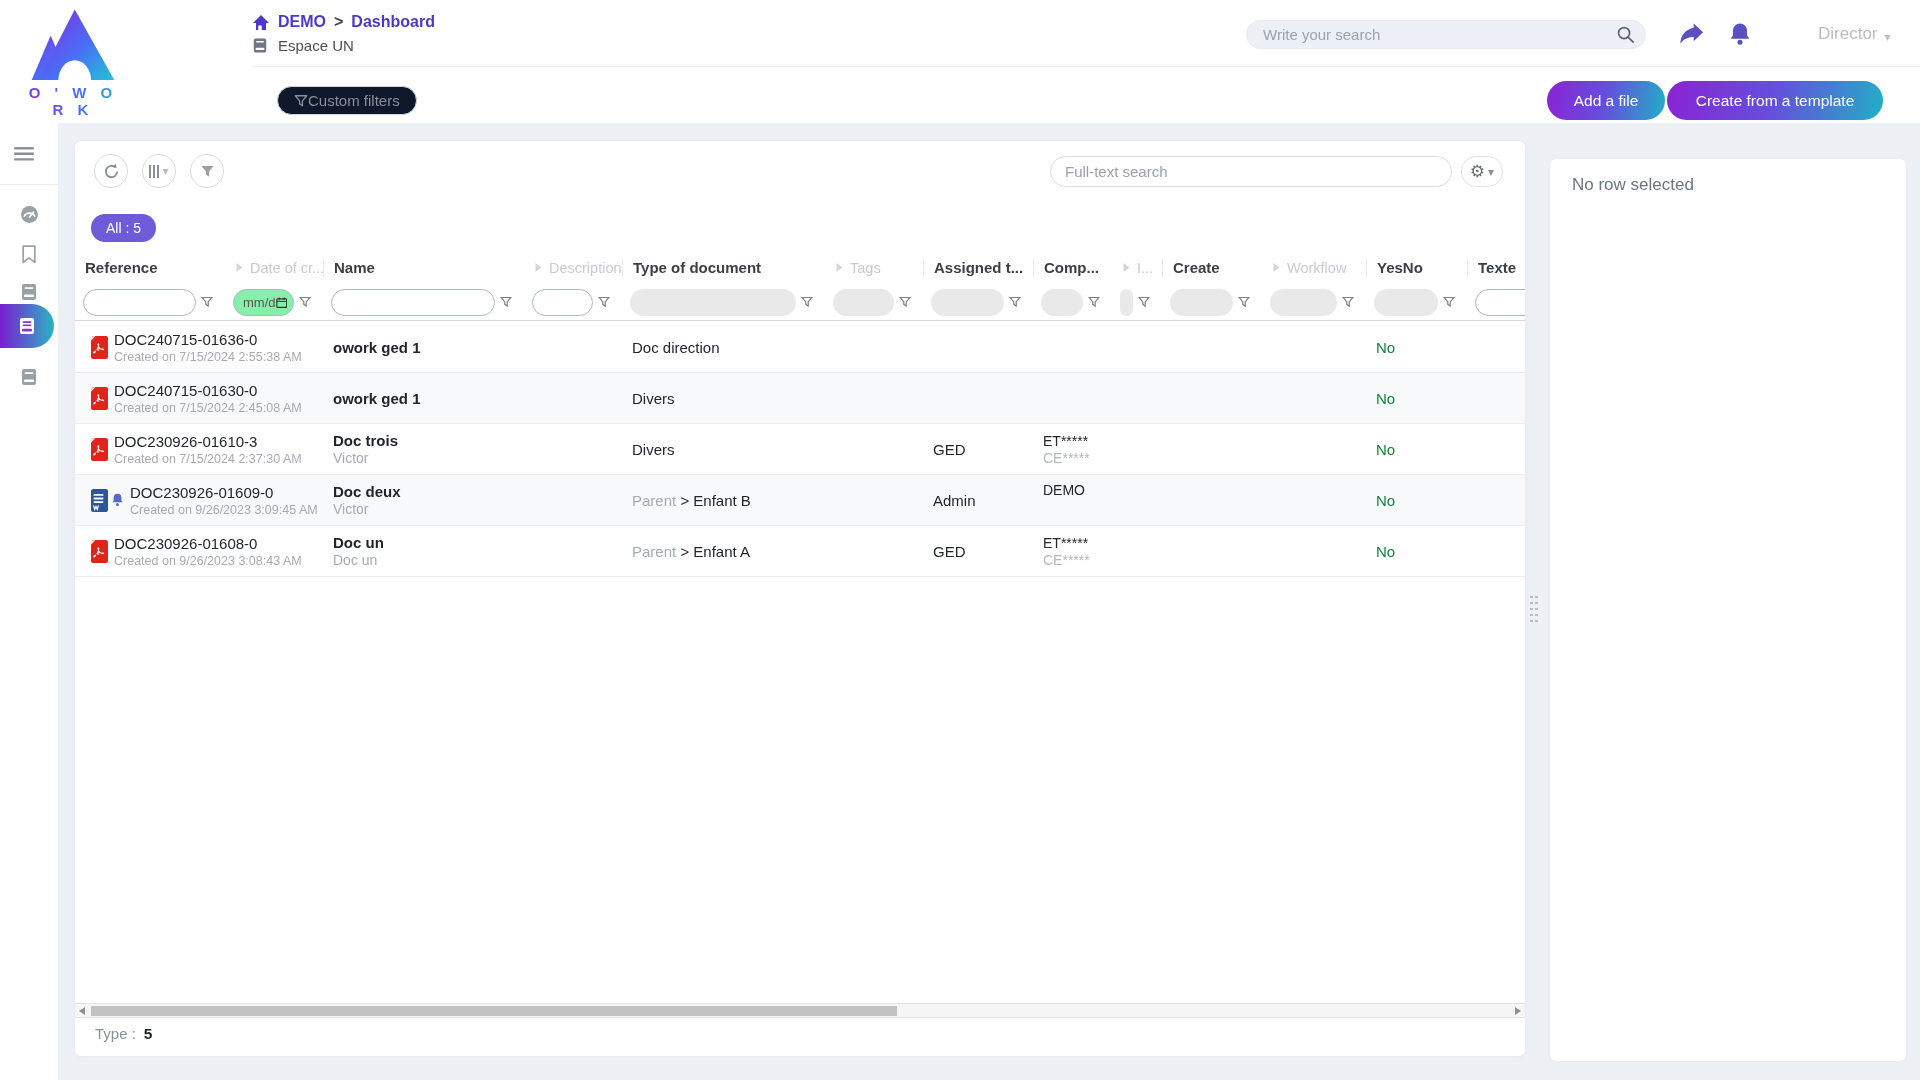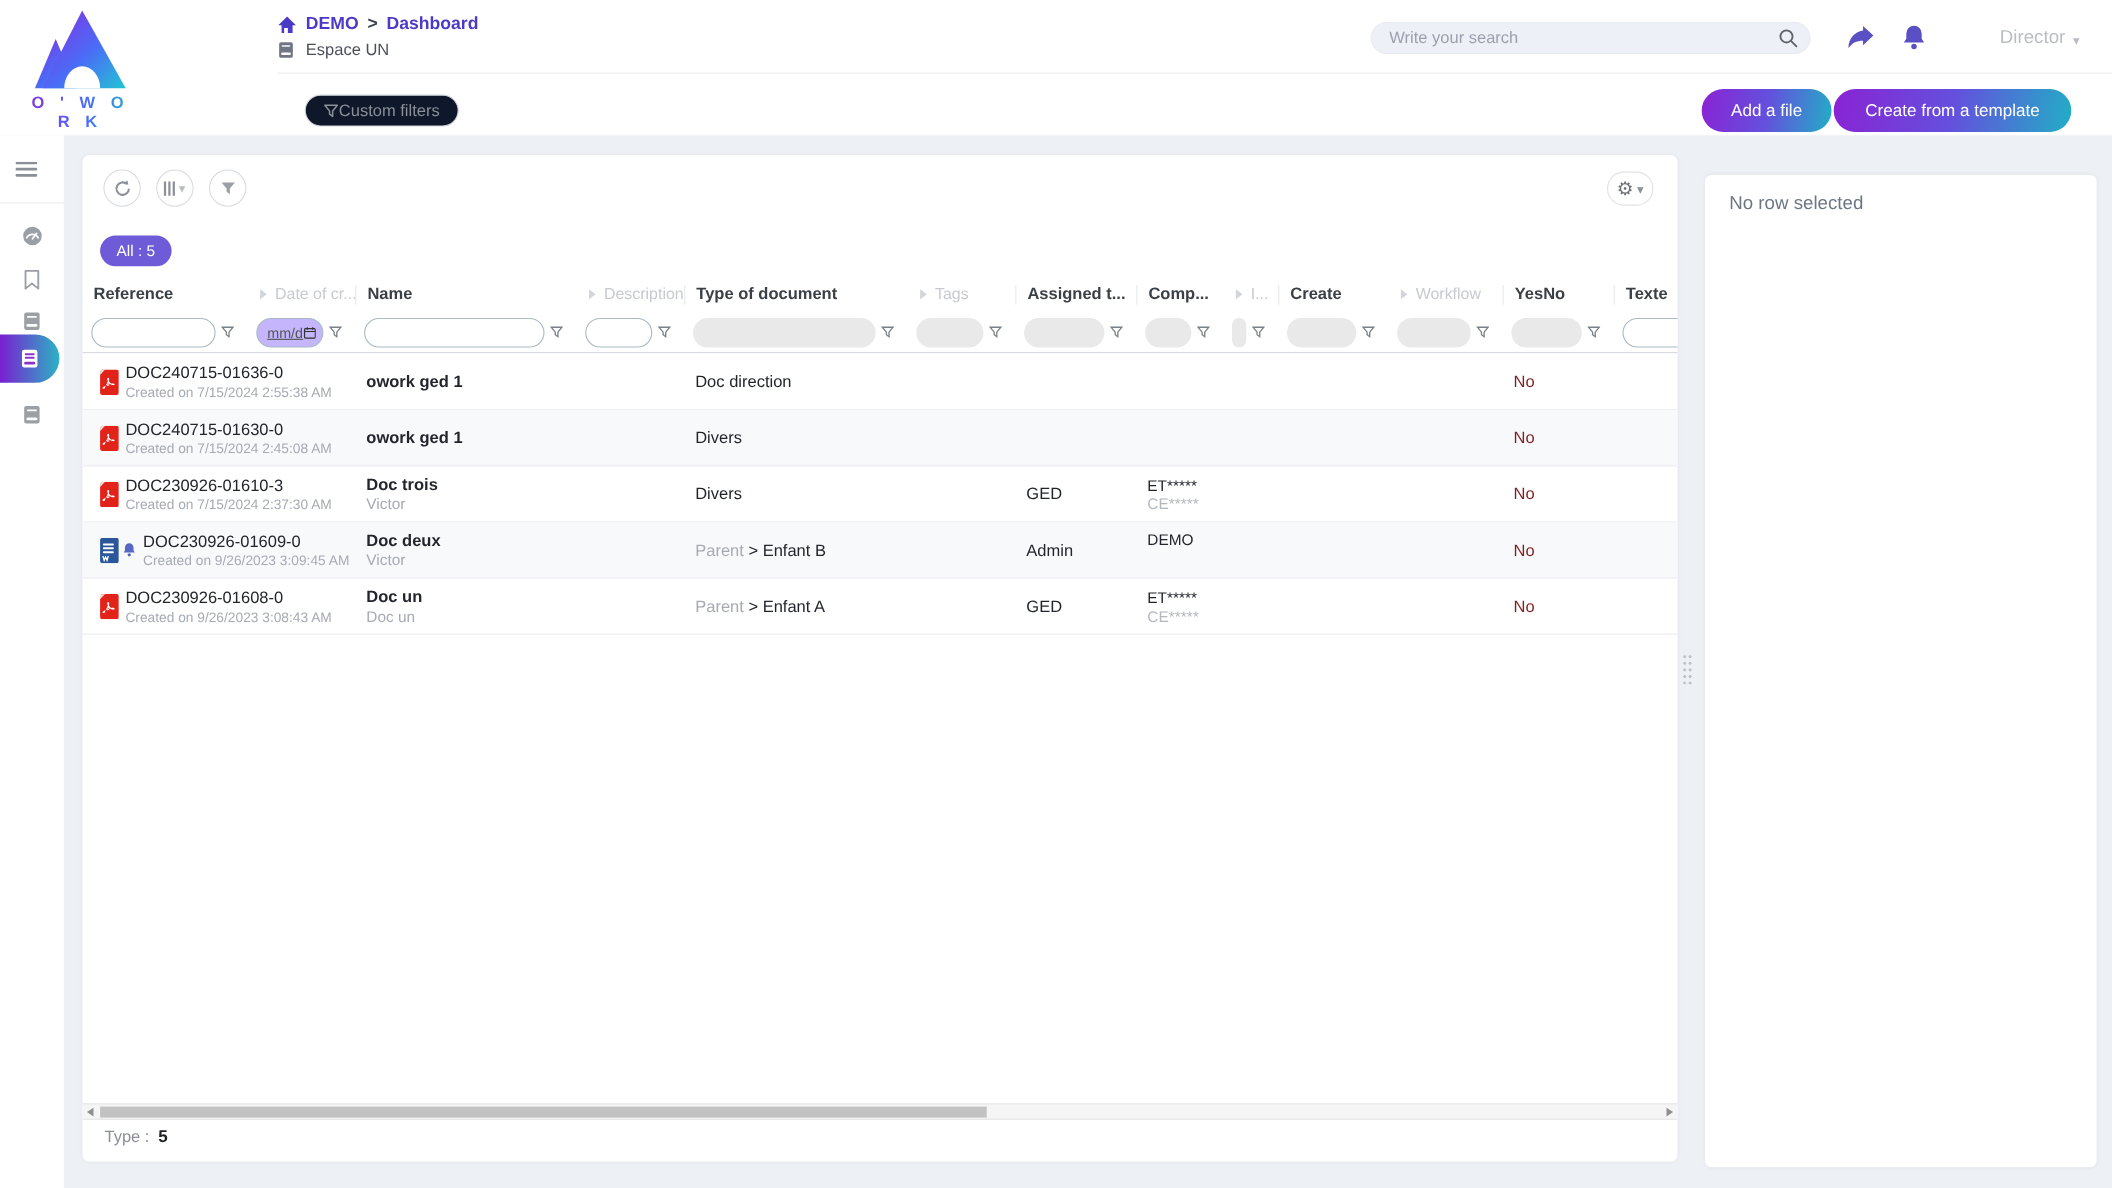--- a/index.html
+++ b/index.html
@@ -55,39 +55,39 @@
   .thead { position:absolute; left:0; top:110px; width:1200px; height:33px; align-items:center; }
   .th { display:flex; align-items:center; gap:6px; padding-left:10px; font-size:15px; font-weight:bold; color:#3b4046; height:18px; white-space:nowrap; overflow:visible; cursor:pointer; }
   .th.muted { color:#c7cad0; font-weight:normal; font-size:14.5px; }
   .th.sep { border-left:1px solid #e7e9ec; }
   .chev { flex:0 0 auto; }
 
   .frow { position:absolute; left:0; top:143px; width:1450px; height:37px; align-items:center; border-bottom:1px solid #d6d9dd; }
   .fcell { display:flex; align-items:center; gap:5px; padding:0 12px 0 8px; min-width:0; }
   .finput { flex:1; min-width:0; height:27px; border:1px solid #a9bac2; border-radius:14px; background:#fff; outline:none; padding:0 10px; font-size:13px; font-family:inherit; color:#444; }
   .fdisabled { flex:1; min-width:0; height:27px; border-radius:14px; background:#e9e9e9; }
-  .fdate { flex:1; min-width:0; height:27px; border:1px solid #a9bac2; border-radius:14px; background:#c4b5fd; display:flex; align-items:center; justify-content:space-between; padding:0 6px 0 9px; font-size:13px; color:#555; cursor:text; overflow:hidden; white-space:nowrap;text-decoration:underline; }
+  .fdate { flex:1; min-width:0; height:27px; border:1px solid #a9bac2; border-radius:14px; background:#86efac; display:flex; align-items:center; justify-content:space-between; padding:0 6px 0 9px; font-size:13px; color:#555; cursor:text; overflow:hidden; white-space:nowrap; }
   .funnel { flex:0 0 auto; }
   .fcell.ftexte .finput { min-width:86px; }
 
   .rows { position:absolute; left:0; top:181px; width:1450px; }
   .trow { height:51px; align-items:center; border-bottom:1px solid #ececee; cursor:pointer; }
   .trow.alt { background:#f8f9fb; }
   .cell { padding-left:10px; min-width:0; white-space:nowrap; }
   .cell-ref { display:flex; align-items:center; gap:6px; padding-left:14px; overflow:visible; }
   .ref-main { font-size:15px; color:#22262c; }
   .ref-sub { font-size:12.5px; color:#a6abb3; margin-top:2px; }
   .name-main { font-size:15px; font-weight:bold; color:#22262c; }
   .name-sub { font-size:14px; color:#a6abb3; margin-top:1px; }
   .type-muted { color:#a6abb3; }
   .cell-type { font-size:15px; color:#22262c; }
   .cell-assigned { font-size:15px; color:#22262c; }
   .comp-main { font-size:14px; color:#22262c; }
   .comp-sub { font-size:14px; color:#b3b7be; margin-top:1px; }
-  .cell-yesno { font-size:15px; color:#7f1d1d; }
+  .cell-yesno { font-size:15px; color:#15803d; }
   .doc-ico { flex:0 0 auto; display:flex; align-items:center; gap:3px; }
 
   .hscroll { position:absolute; left:0; top:862px; width:1450px; height:15px; background:#f5f5f5; border-top:1px solid #e4e4e4; border-bottom:1px solid #e4e4e4; }
   .hthumb { position:absolute; left:16px; top:2px; width:806px; height:10px; background:#c2c2c2; cursor:grab; }
   .sarrow { position:absolute; top:3px; width:0; height:0; border-top:4.5px solid transparent; border-bottom:4.5px solid transparent; }
   .sarrow.l { left:4px; border-right:6px solid #8f8f8f; }
   .sarrow.r { right:4px; border-left:6px solid #8f8f8f; }
   .tfooter { position:absolute; left:20px; top:884px; font-size:15px; color:#8a8f98; display:flex; gap:8px; align-items:baseline; }
   .tfooter b { color:#1e2228; font-size:15.5px; }
 
@@ -234,20 +234,23 @@
         <i></i>
       </span>
     <span class="caret" style="margin-left:3px">▾</span>
   </button>
   <button class="circ b3">
     <svg width="15" height="15" viewBox="0 0 16 15">
         <path d="M1.5 1.5h13L9.6 7.4v5.6l-3.2-2.4V7.4Z" fill="#9aa0a6"></path>
       </svg>
   </button>
 
+  <div class="fulltext">
+    <input type="text" placeholder="Full-text search" style="">
+  </div>
 
   <button class="gearbtn">
     <span class="g">⚙</span>
     <span class="caret">▾</span>
   </button>
 
   <div class="allbadge">All : 5</div>
 
   <div class="thead tgrid">
     <div class="th">

